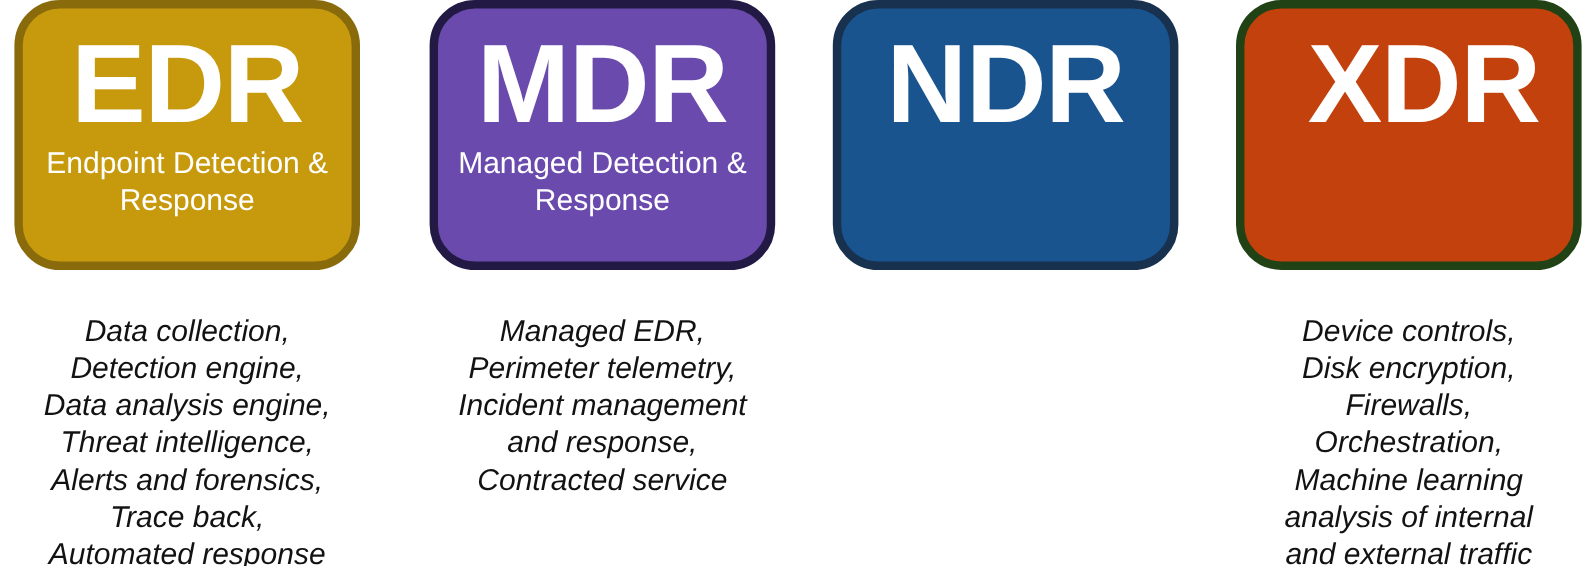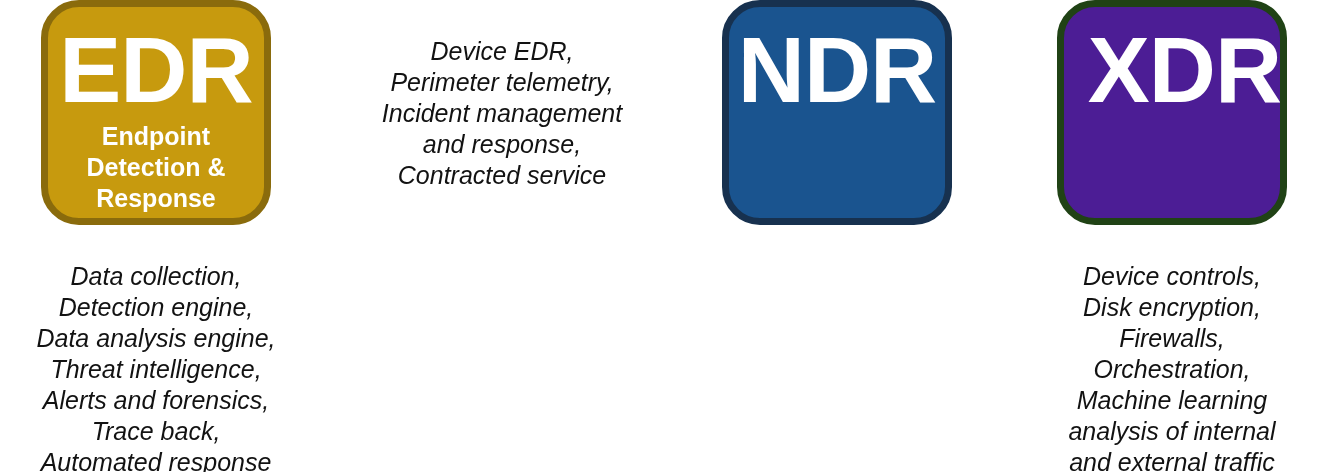--- a/index.html
+++ b/index.html
@@ -31,21 +31,21 @@
     display: flex;
     flex-direction: column;
     align-items: center;
   }
   .col-edr { margin-left: 6px; }
   .col-mdr { margin-left: 46px; }
   .col-ndr { margin-left: 42px; }
   .col-xdr { margin-left: 42px; margin-right: 7px; }
 
   .card {
-    width: 230px;
+    width: 288px;
     height: 225px;
     box-sizing: border-box;
     border-radius: 38px;
     border-style: solid;
     border-width: 7px;
     display: flex;
     flex-direction: column;
     align-items: center;
     justify-content: flex-start;
     padding-top: 16px;
@@ -76,21 +76,21 @@
     line-height: 94px;
     letter-spacing: -1px;
     margin: 0;
     padding: 0;
     text-align: center;
     white-space: nowrap;
   }
   .subtitle {
     color: #ffffff;
     font-family: "Liberation Sans", sans-serif;
-    font-weight: bold;
+    font-weight: normal;
     font-size: 25px;
     line-height: 31px;
     text-align: center;
     margin: 0;
     padding: 0;
     margin-top: 4px;
   }
 
   .caption {
     margin-top: 36px;
@@ -120,35 +120,41 @@
     <div class="caption">Data collection,
 Detection engine,
 Data analysis engine,
 Threat intelligence,
 Alerts and forensics,
 Trace back,
 Automated response</div>
   </div>
 
   <div class="column col-mdr">
-    <div class="caption">Device EDR,
+    <div class="card card-mdr" style="background: rgb(106, 74, 173); border-color: rgb(34, 26, 68);">
+      <div class="acronym">MDR</div>
+      <div class="subtitle">Managed
+Detection &amp;
+Response</div>
+    </div>
+    <div class="caption">Managed EDR,
 Perimeter telemetry,
 Incident management
 and response,
 Contracted service</div>
   </div>
 
   <div class="column col-ndr">
     <div class="card card-ndr" style="background: rgb(26, 84, 143); border-color: rgb(23, 49, 79);">
       <div class="acronym">NDR</div>
     </div>
   </div>
 
   <div class="column col-xdr">
-    <div class="card card-xdr" style="background: #4c1d95; border-color: rgb(32, 66, 21); padding-left: 25px;">
+    <div class="card card-xdr" style="background: #c2410c; border-color: rgb(32, 66, 21); padding-left: 25px;">
       <div class="acronym">XDR</div>
     </div>
     <div class="caption">Device controls,
 Disk encryption,
 Firewalls,
 Orchestration,
 Machine learning
 analysis of internal
 and external traffic</div>
   </div>

